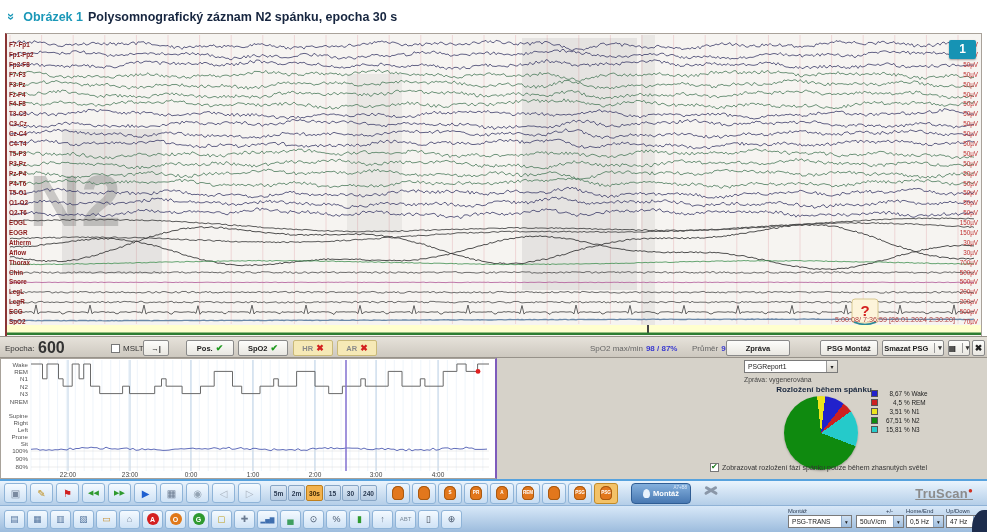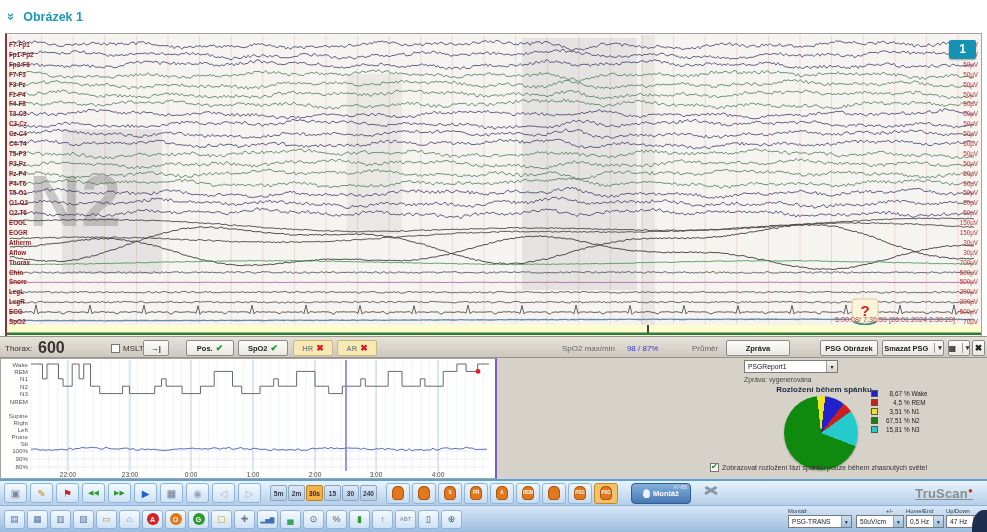--- a/index.html
+++ b/index.html
@@ -20,21 +20,21 @@
 
   
   .statusbar { position:absolute; left:0; top:336px; width:987px; height:22px; background:linear-gradient(#e6e2da,#cdc8bf); border-top:1px solid #97928a; border-bottom:1px solid #97928a; font-size:8px; color:#333; }
   .sb-abs { position:absolute; top:0; height:22px; display:flex; align-items:center; }
   .sb-btn { position:absolute; top:3px; height:16px; background:linear-gradient(#fdfdfb,#e9e7e1); border:1px solid #8a8a8a; border-radius:2px; font-size:7.5px; color:#222; display:flex; align-items:center; justify-content:center; gap:3px; font-weight:bold; }
   .sb-btn.warn { background:#f6e9b6; border-color:#c9b979; color:#8a8a8a; }
   .glyph-check { color:#1f9a1f; font-size:9px; }
   .glyph-cross { color:#d42020; font-size:9px; }
   .cbox { width:9px; height:9px; background:#fff; border:1px solid #777; display:inline-block; margin-right:3px; position:relative; }
   .cbox.checked::after { content:"✔"; position:absolute; left:0px; top:-2px; font-size:8px; color:#1b7a1b; }
-  .stat-val { color:#3a3ad0; font-weight:normal; margin-left:12px; }
+  .stat-val { color:#3a3ad0; font-weight:bold; margin-left:3px; }
   .stat-lbl { color:#666; }
   .dd-arrow { font-size:7px; color:#333; border-left:1px solid #9a9a9a; padding-left:3px; margin-left:3px; height:10px; display:flex; align-items:center; }
 
   
   .bottom { position:absolute; left:0; top:358px; width:987px; height:121px; background:#d6d2c9; }
   .hypno-panel { position:absolute; left:0; top:0; width:497px; height:121px; background:#fff; border:1px solid #a8a29a; border-right:2px solid #7e5bbc; }
   .report-panel { position:absolute; left:497px; top:0; width:490px; height:121px; background:#d6d2c9; }
   .rp-select { position:absolute; left:247px; top:2px; width:94px; height:13px; background:#fff; border:1px solid #7a7a7a; font-size:6.8px; color:#222; display:flex; align-items:center; padding-left:3px; }
   .rp-select .arrowbox { margin-left:auto; width:11px; height:11px; background:linear-gradient(#f3f2ef,#d9d5cc); border-left:1px solid #9a9a9a; font-size:6px; display:flex; align-items:center; justify-content:center; }
   .rp-status { position:absolute; left:247px; top:18px; font-size:6.8px; color:#444; }
@@ -73,20 +73,21 @@
   .swoosh { position:absolute; right:0; bottom:0; width:15px; height:22px; background:#1d2d4d; border-radius:80% 0 0 0; }
 </style>
 </head>
 <body>
 
 <div class="page">
 
   <div class="titlebar">
     <span class="chevron">»</span>
     <span class="fig-label">Obrázek 1</span>
+    <span class="fig-title">Polysomnografický záznam N2 spánku, epocha 30 s</span>
   </div>
 
   <div class="eeg-panel">
     <svg id="eeg-svg" width="974" height="301">
         <rect x="0" y="0" width="974" height="301" fill="#f6f4f1"></rect>
         <line x1="3.0" y1="1" x2="3.0" y2="290" stroke="#eed6d6" stroke-width="1"></line>
         <line x1="34.6" y1="1" x2="34.6" y2="290" stroke="#eed6d6" stroke-width="1"></line>
         <line x1="66.2" y1="1" x2="66.2" y2="290" stroke="#eed6d6" stroke-width="1"></line>
         <line x1="97.8" y1="1" x2="97.8" y2="290" stroke="#eed6d6" stroke-width="1"></line>
         <line x1="129.4" y1="1" x2="129.4" y2="290" stroke="#eed6d6" stroke-width="1"></line>
@@ -215,21 +216,21 @@
         </g>
         <text x="948" y="288" font-size="7.2" text-anchor="end" fill="#b04040">5:00:08/ 7:36:59 [26.01.2024 2:30:20]</text>
         <rect x="0" y="291" width="974" height="8" fill="#ffffce"></rect>
         <rect x="640" y="291" width="2" height="8" fill="#444"></rect>
         <rect x="0" y="298.5" width="974" height="2.5" fill="#2e7d32"></rect>
       </svg>
     <div class="badge">1</div>
   </div>
 
   <div class="statusbar">
-    <span class="sb-abs" style="left:5px">Thorax:</span>
+    <span class="sb-abs" style="left:5px">Epocha:</span>
     <span class="sb-abs" style="left:38px;font-size:16px;font-weight:bold">600</span>
     <span class="sb-abs" style="left:111px">
         <span class="cbox"></span>
         <span>MSLT</span>
       </span>
     <button class="sb-btn" style="left:143px;width:26px">
         <span>→|</span>
       </button>
     <button class="sb-btn" style="left:186px;width:48px">
         <span>Pos.</span>
@@ -240,33 +241,33 @@
         <span class="glyph-check">✔</span>
       </button>
     <button class="sb-btn warn" style="left:293px;width:40px">
         <span>HR</span>
         <span class="glyph-cross">✖</span>
       </button>
     <button class="sb-btn warn" style="left:337px;width:40px">
         <span>AR</span>
         <span class="glyph-cross">✖</span>
       </button>
-    <span class="sb-abs" style="left:562px">
+    <span class="sb-abs" style="left:590px">
         <span class="stat-lbl">SpO2 max/min</span>
         <span class="stat-val">98 / 87%</span>
       </span>
     <span class="sb-abs" style="left:692px">
         <span class="stat-lbl">Průměr</span>
         <span class="stat-val">94,7%</span>
       </span>
     <button class="sb-btn" style="left:726px;width:64px">
         <span>Zpráva</span>
       </button>
     <button class="sb-btn" style="left:820px;width:58px">
-        <span>PSG Obrázek</span>
+        <span>PSG Montáž</span>
       </button>
     <button class="sb-btn" style="left:882px;width:62px">
         <span>Smazat PSG</span>
         <span class="dd-arrow">▾</span>
       </button>
     <button class="sb-btn" style="left:948px;width:22px">
         <span>▤</span>
         <span class="dd-arrow">▾</span>
       </button>
     <button class="sb-btn" style="left:972px;width:13px">

